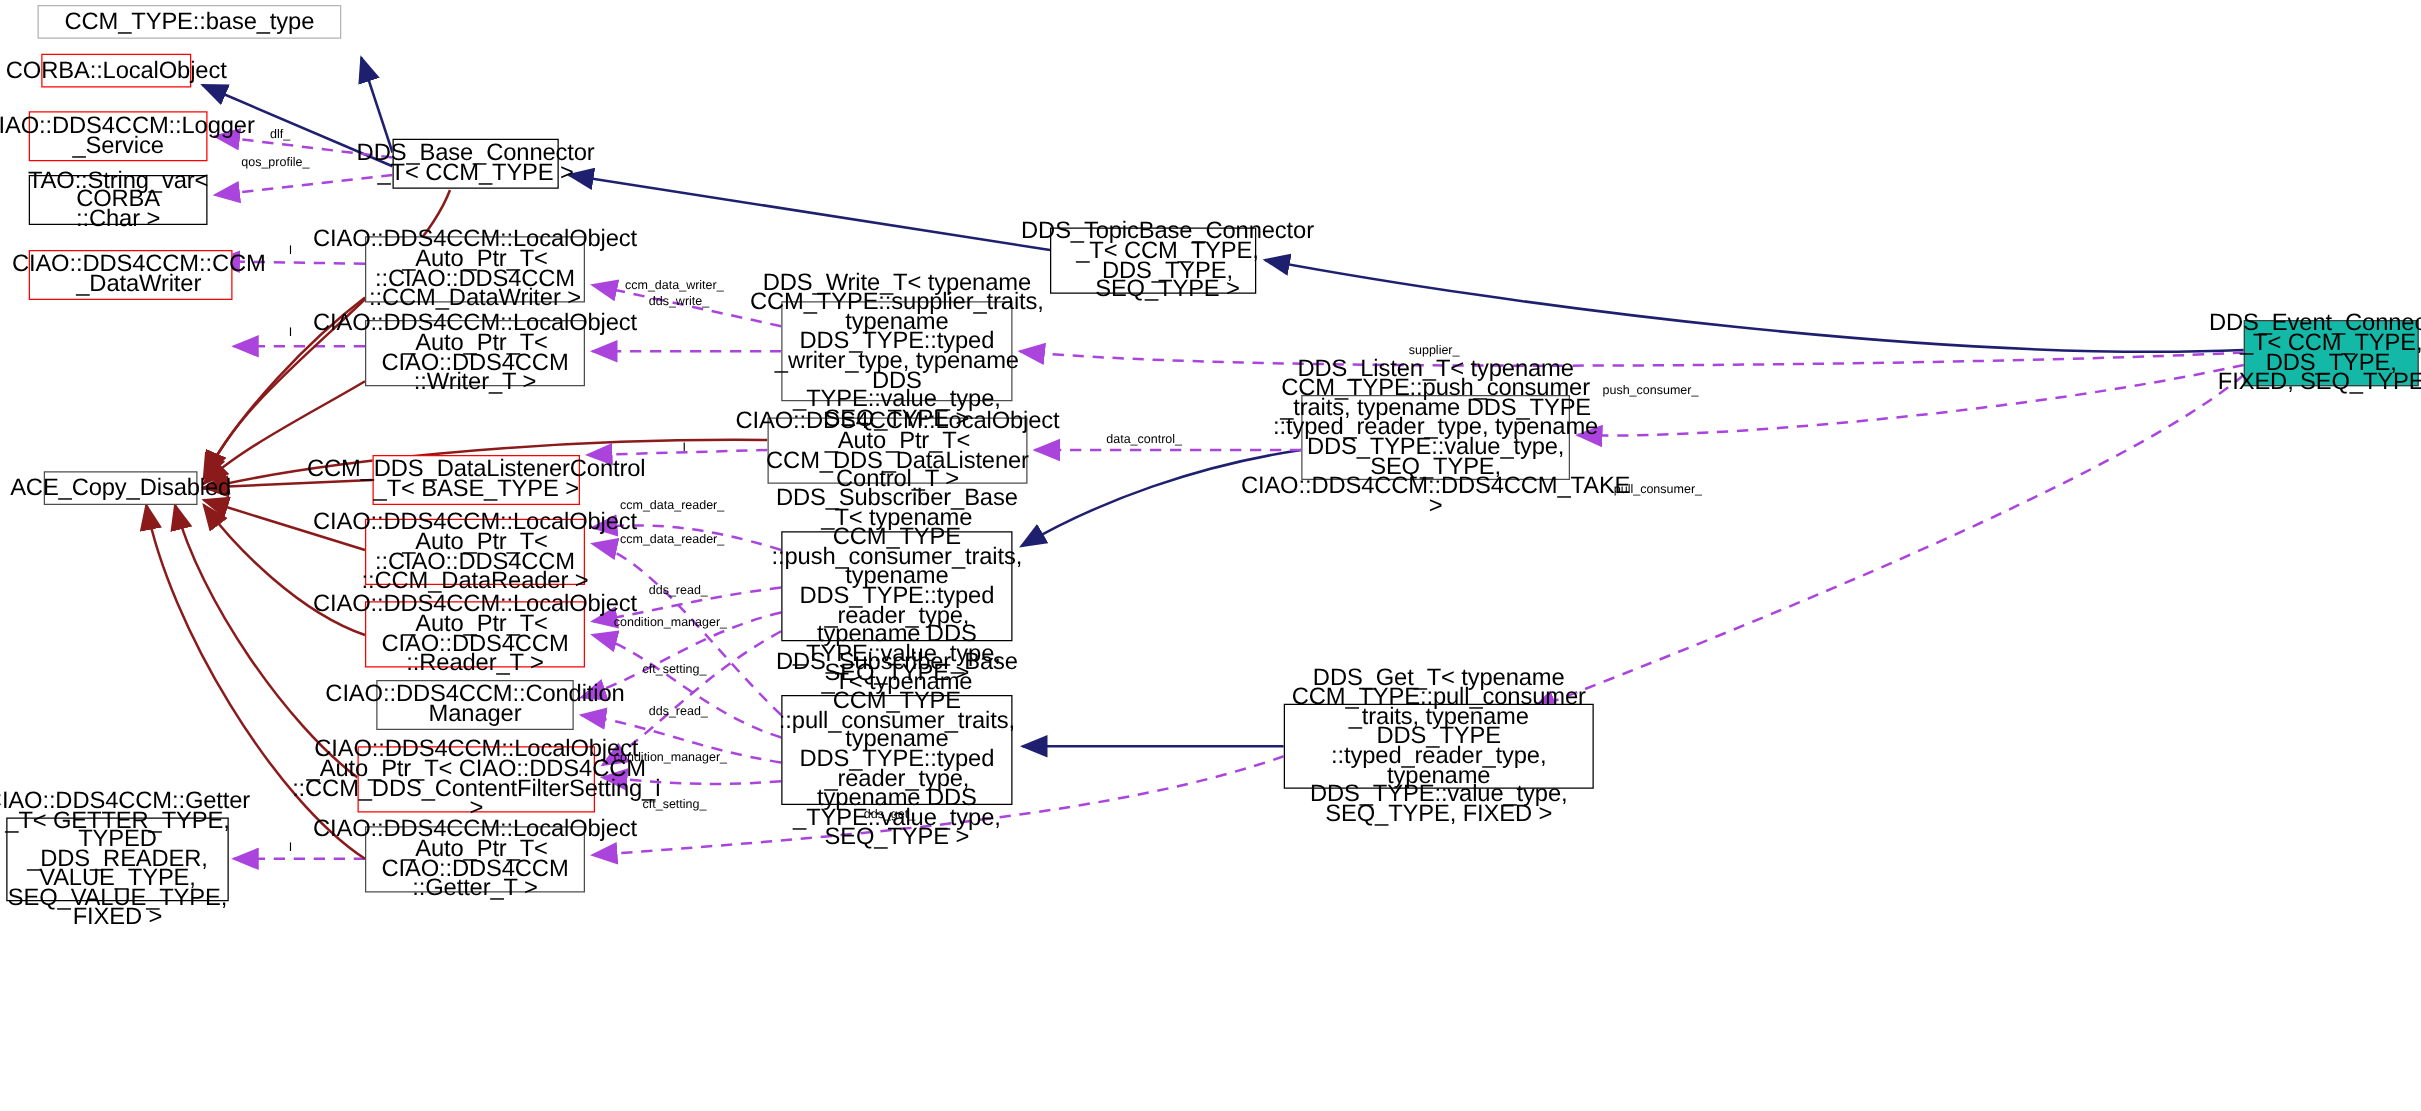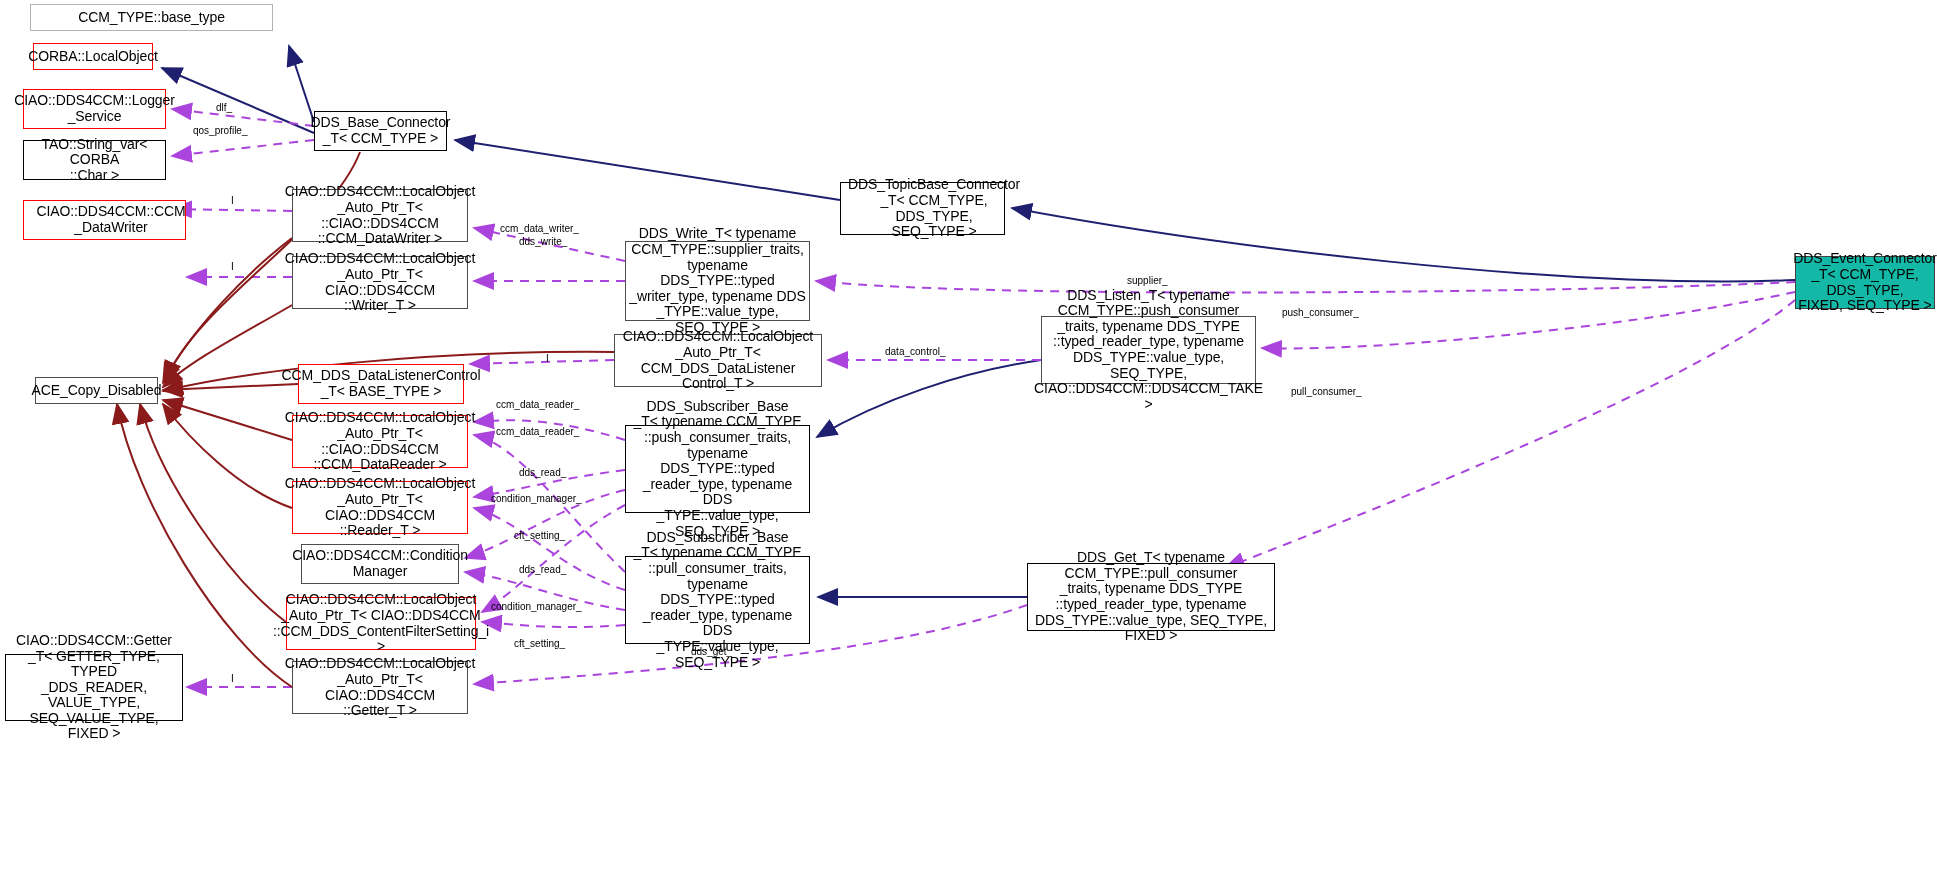--- a/index.html
+++ b/index.html
@@ -9,21 +9,21 @@
   svg.edges{position:absolute;left:0;top:0;width:1937px;height:889px;pointer-events:none;}
   .node{
     position:absolute;
     box-sizing:border-box;
     display:flex;
     align-items:center;
     justify-content:center;
     text-align:center;
     background:#ffffff;
     border:1px solid #000000;
-    font-size:14px;
+    font-size:19px;
     line-height:15.6px;
     color:#000000;
     letter-spacing:-0.1px;
     white-space:pre-line;
     padding:2px 3px;
     z-index:3;
   }
   
   .node.red{border:1px solid #ff0000;}
   .node.gray-border{border:1px solid #4d4d4d;}

